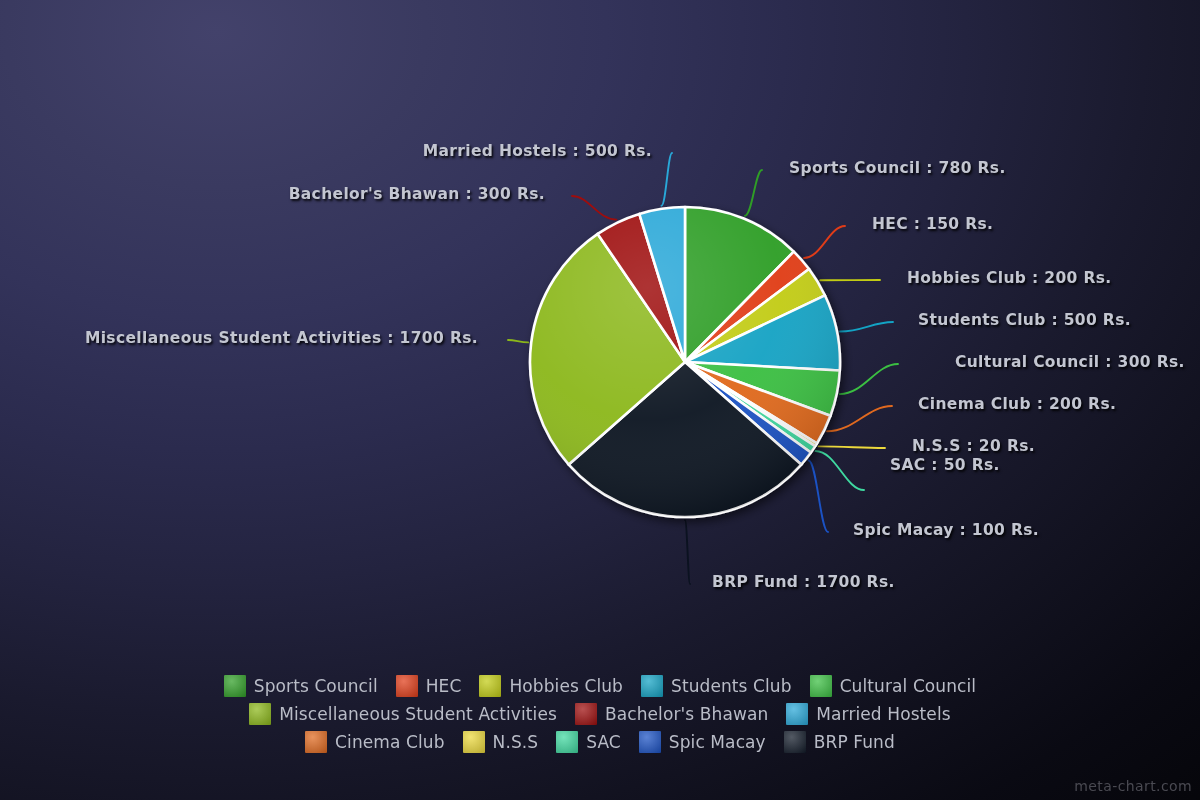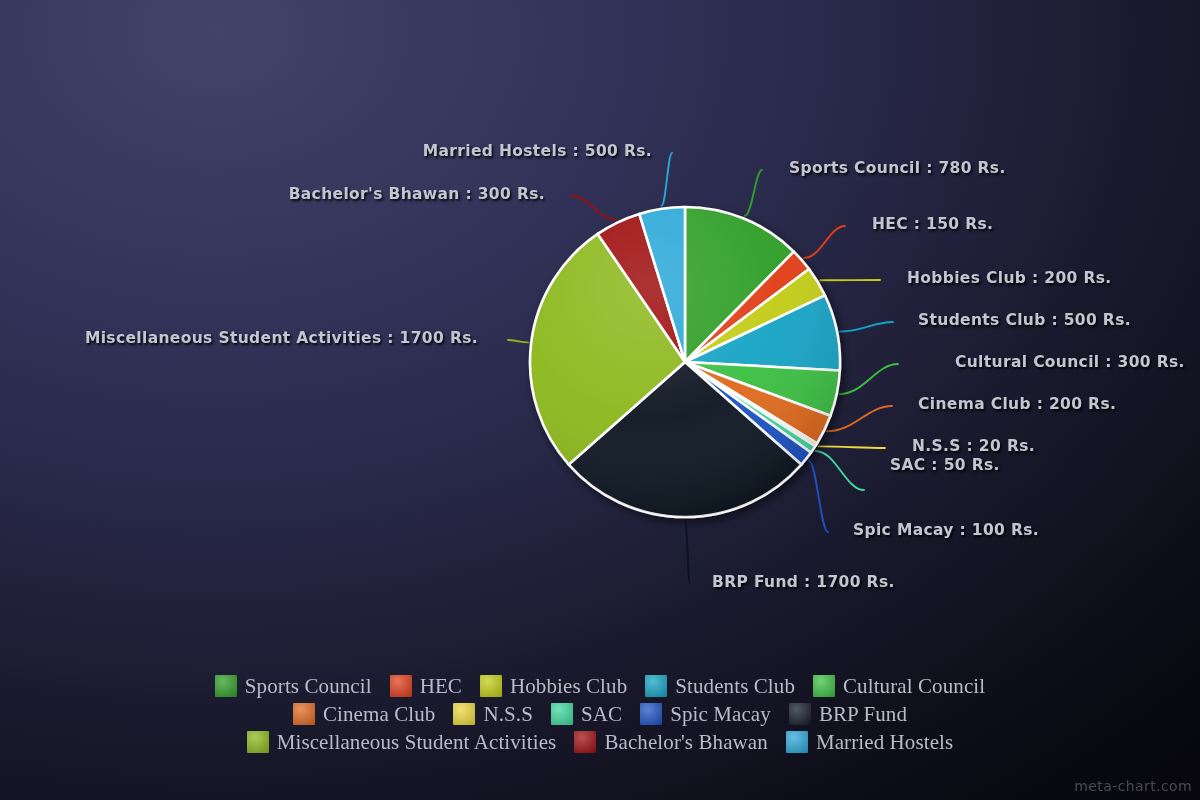--- a/index.html
+++ b/index.html
@@ -85,25 +85,24 @@
     white-space: nowrap;
   }
   .legend-swatch {
     width: 22px;
     height: 22px;
     margin-right: 8px;
     flex: 0 0 auto;
     border-radius: 1px;
   }
   .legend-text {
-    font-size: 21px;
+    font-size: 17px;
     color: #b9bcc7;
     letter-spacing: 0.1px;
     line-height: 1;
-    font-family: Liberation Serif, serif;
   }
 
   
   #watermark {
     position: absolute;
     right: 8px;
     bottom: 6px;
     font-size: 14px;
     color: #4a4a52;
     letter-spacing: 0.4px;
@@ -194,51 +193,51 @@
           <span class="legend-swatch" style="background: radial-gradient(circle at 35% 28%, rgba(255, 255, 255, 0.28), rgba(0, 0, 0, 0.22)) rgb(19, 163, 196);"></span>
           <span class="legend-text">Students Club</span>
         </div>
         <div class="legend-entry">
           <span class="legend-swatch" style="background: radial-gradient(circle at 35% 28%, rgba(255, 255, 255, 0.28), rgba(0, 0, 0, 0.22)) rgb(59, 191, 66);"></span>
           <span class="legend-text">Cultural Council</span>
         </div>
       </div>
       <div class="legend-row">
         <div class="legend-entry">
+          <span class="legend-swatch" style="background: radial-gradient(circle at 35% 28%, rgba(255, 255, 255, 0.28), rgba(0, 0, 0, 0.22)) rgb(140, 184, 26);"></span>
+          <span class="legend-text">Miscellaneous Student Activities</span>
+        </div>
+        <div class="legend-entry">
+          <span class="legend-swatch" style="background: radial-gradient(circle at 35% 28%, rgba(255, 255, 255, 0.28), rgba(0, 0, 0, 0.22)) rgb(158, 13, 13);"></span>
+          <span class="legend-text">Bachelor's Bhawan</span>
+        </div>
+        <div class="legend-entry">
+          <span class="legend-swatch" style="background: radial-gradient(circle at 35% 28%, rgba(255, 255, 255, 0.28), rgba(0, 0, 0, 0.22)) rgb(41, 168, 216);"></span>
+          <span class="legend-text">Married Hostels</span>
+        </div>
+      </div>
+      <div class="legend-row">
+        <div class="legend-entry">
           <span class="legend-swatch" style="background: radial-gradient(circle at 35% 28%, rgba(255, 255, 255, 0.28), rgba(0, 0, 0, 0.22)) rgb(224, 105, 31);"></span>
           <span class="legend-text">Cinema Club</span>
         </div>
         <div class="legend-entry">
           <span class="legend-swatch" style="background: radial-gradient(circle at 35% 28%, rgba(255, 255, 255, 0.28), rgba(0, 0, 0, 0.22)) rgb(236, 217, 60);"></span>
           <span class="legend-text">N.S.S</span>
         </div>
         <div class="legend-entry">
           <span class="legend-swatch" style="background: radial-gradient(circle at 35% 28%, rgba(255, 255, 255, 0.28), rgba(0, 0, 0, 0.22)) rgb(63, 217, 160);"></span>
           <span class="legend-text">SAC</span>
         </div>
         <div class="legend-entry">
           <span class="legend-swatch" style="background: radial-gradient(circle at 35% 28%, rgba(255, 255, 255, 0.28), rgba(0, 0, 0, 0.22)) rgb(27, 82, 196);"></span>
           <span class="legend-text">Spic Macay</span>
         </div>
         <div class="legend-entry">
           <span class="legend-swatch" style="background: radial-gradient(circle at 35% 28%, rgba(255, 255, 255, 0.28), rgba(0, 0, 0, 0.22)) rgb(17, 26, 40);"></span>
           <span class="legend-text">BRP Fund</span>
         </div>
       </div>
-      <div class="legend-row">
-        <div class="legend-entry">
-          <span class="legend-swatch" style="background: radial-gradient(circle at 35% 28%, rgba(255, 255, 255, 0.28), rgba(0, 0, 0, 0.22)) rgb(140, 184, 26);"></span>
-          <span class="legend-text">Miscellaneous Student Activities</span>
-        </div>
-        <div class="legend-entry">
-          <span class="legend-swatch" style="background: radial-gradient(circle at 35% 28%, rgba(255, 255, 255, 0.28), rgba(0, 0, 0, 0.22)) rgb(158, 13, 13);"></span>
-          <span class="legend-text">Bachelor's Bhawan</span>
-        </div>
-        <div class="legend-entry">
-          <span class="legend-swatch" style="background: radial-gradient(circle at 35% 28%, rgba(255, 255, 255, 0.28), rgba(0, 0, 0, 0.22)) rgb(41, 168, 216);"></span>
-          <span class="legend-text">Married Hostels</span>
-        </div>
-      </div>
     </div>
 
   <div id="watermark">meta-chart.com</div>
 
 </div>
 
 </body></html>

